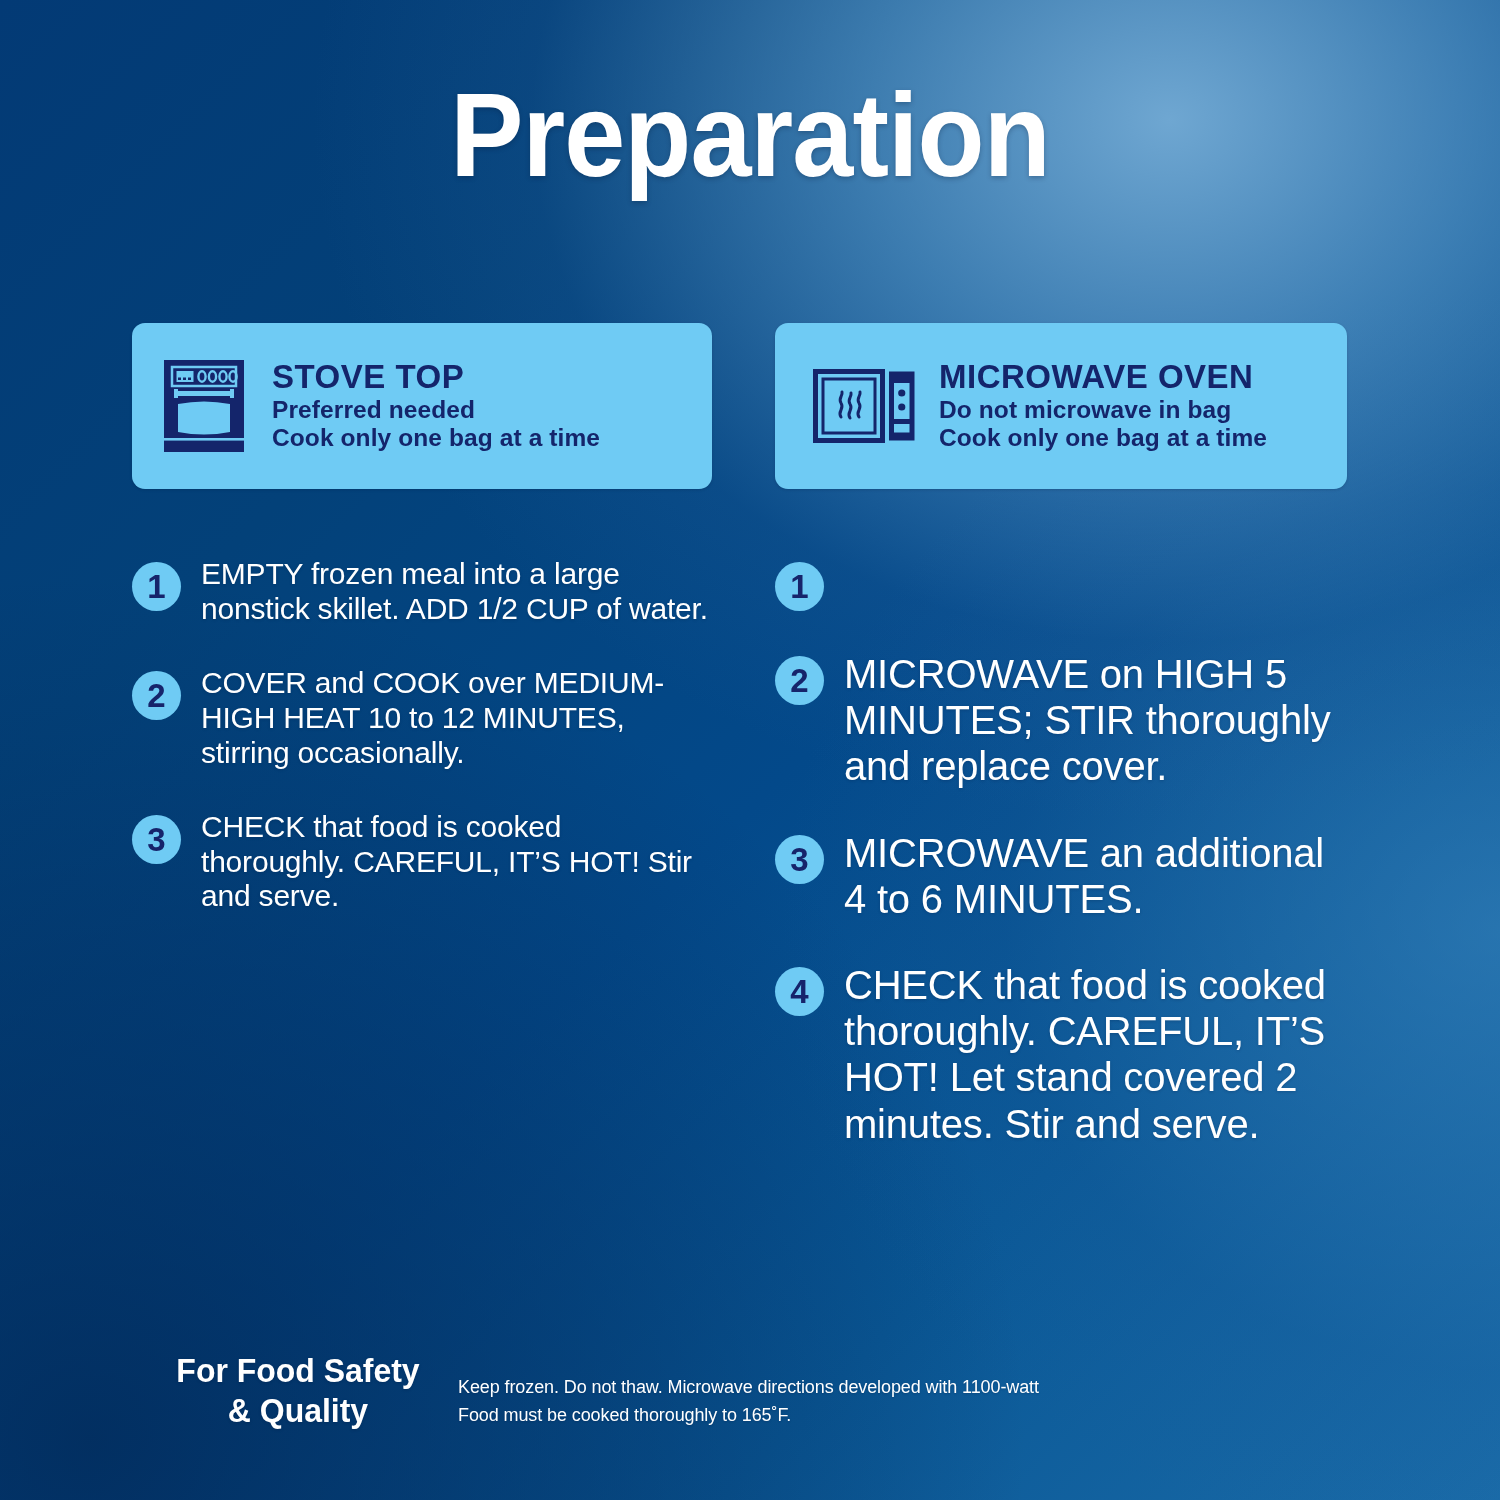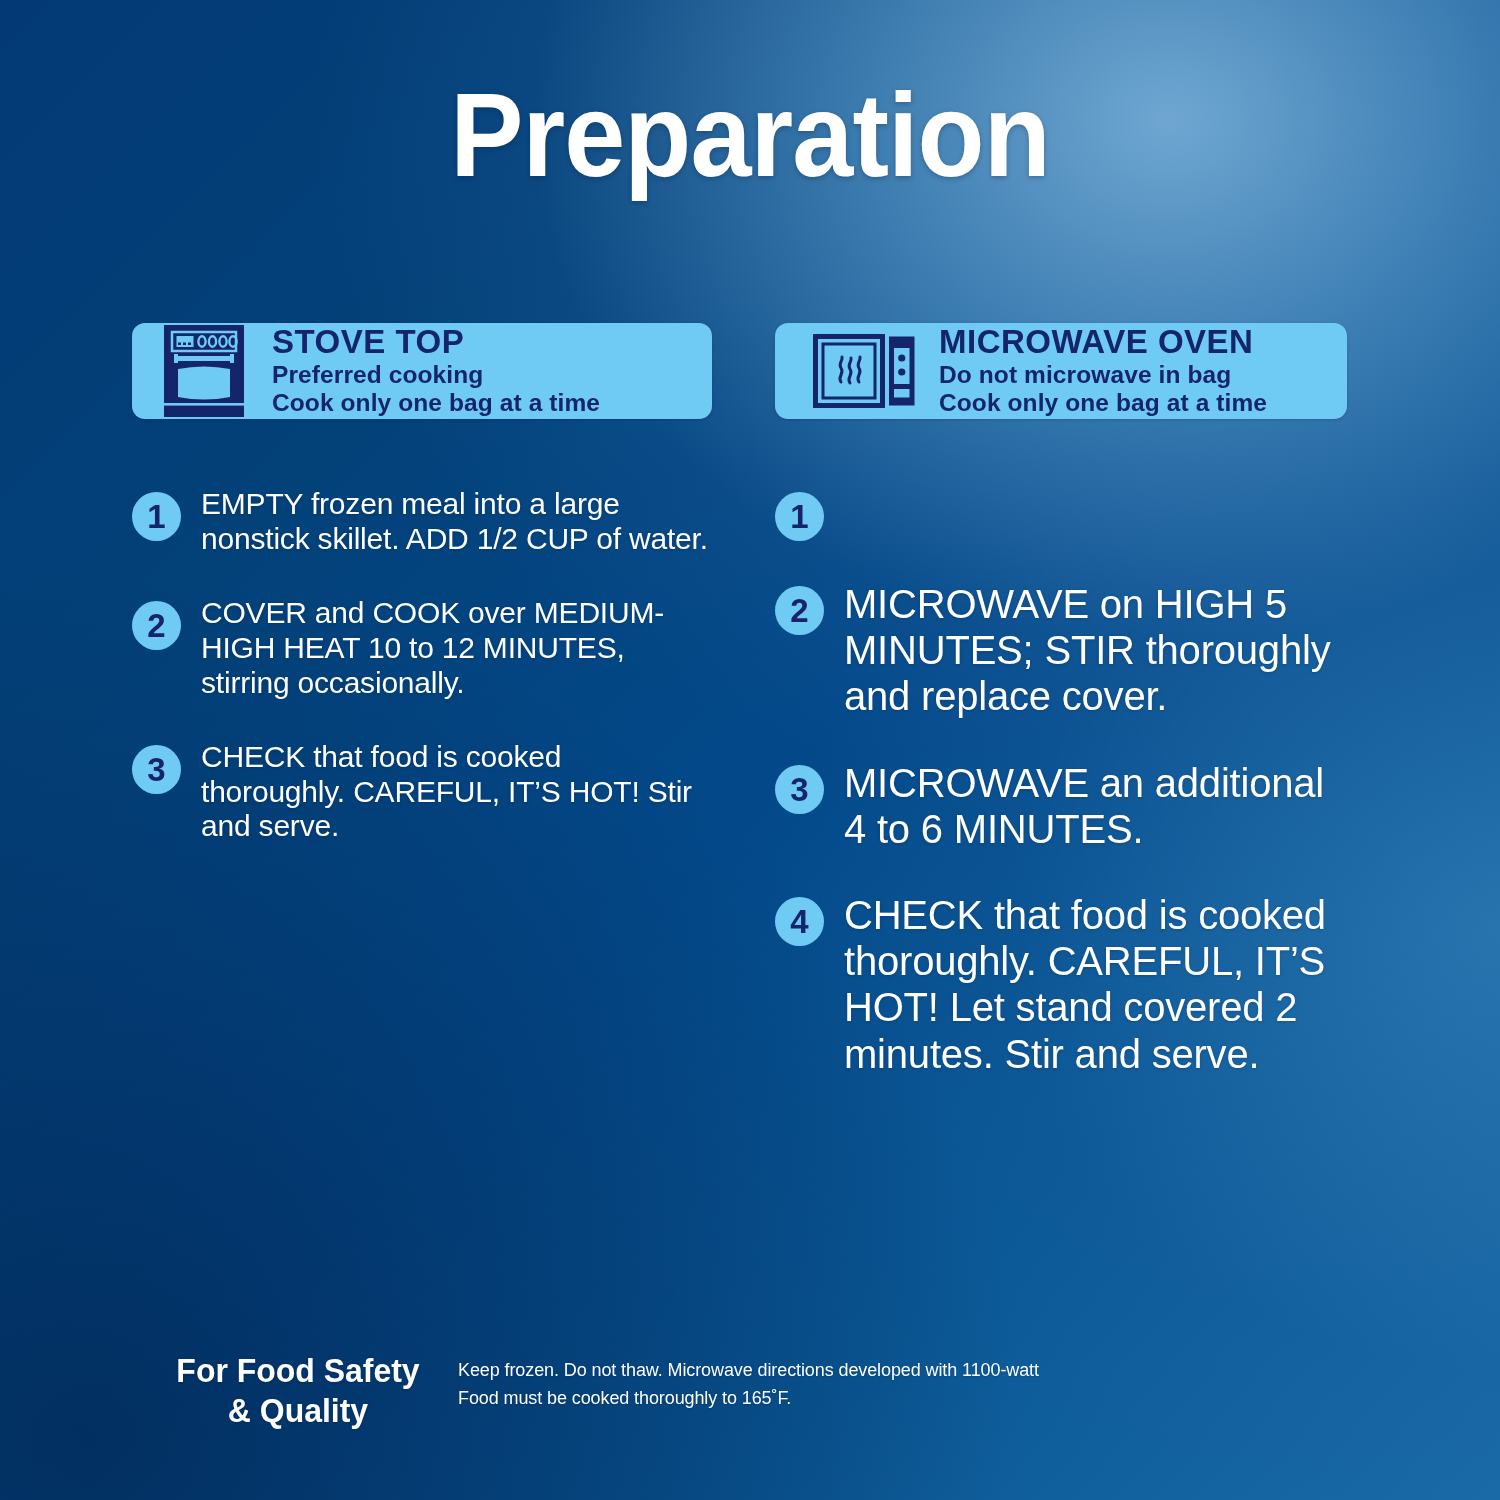--- a/index.html
+++ b/index.html
@@ -44,21 +44,21 @@
 
   
   .column { position:absolute; top:323px; }
   #col-stove { left:132px; width:580px; }
   #col-micro { left:775px; width:572px; }
 
   
   .method-head {
     background:#6FCBF4;
     border-radius:13px;
-    height:96px;
+    height:166px;
     display:flex;
     align-items:center;
     padding:0 14px 0 30px;
     box-shadow:0 1px 3px rgba(0,20,50,0.18);
   }
   .method-icon { flex:0 0 auto; margin-right:26px; display:flex; align-items:center; }
   #col-micro .method-icon { margin-right:22px; margin-left:8px; }
   .method-text { color:#14256B; }
   .method-title {
     font-weight:bold;
@@ -109,21 +109,21 @@
   }
 
   #col-micro .step-text { font-size:40px; }
 
   
   #footer {
     position:absolute;
     left:148px; top:1340px;
     width:1250px;
     display:flex;
-    align-items:center;
+    align-items:flex-end;
   }
   #footer-head {
     flex:0 0 300px;
     color:#ffffff;
     font-weight:bold;
     font-size:34px;
     line-height:1.18;
     text-align:center;
     letter-spacing:0px;
     padding-top:10px;
@@ -173,21 +173,21 @@
           <rect x="12" y="31" width="4" height="9" fill="#6FCBF4"></rect>
           <rect x="68" y="31" width="4" height="9" fill="#6FCBF4"></rect>
 
           <path d="M16 46 Q42 41 68 46 L68 74 Q42 79 16 74 Z" fill="#6FCBF4"></path>
 
           <rect x="2" y="80" width="80" height="2.6" fill="#6FCBF4"></rect>
         </svg>
       </span>
       <span class="method-text">
         <span class="method-title" style="display: block;">STOVE TOP</span>
-        <span class="method-sub" style="display: block;">Preferred cooking</span>
+        <span class="method-sub" style="display: block;">Preferred needed</span>
         <span class="method-sub" style="display: block;">Cook only one bag at a time</span>
       </span>
     </div>
 
     <div class="steps">
       <div class="step">
         <span class="step-badge">1</span>
         <span class="step-text">EMPTY frozen meal into a large nonstick skillet. ADD 1/2 CUP of water.</span>
       </div>
       <div class="step">

